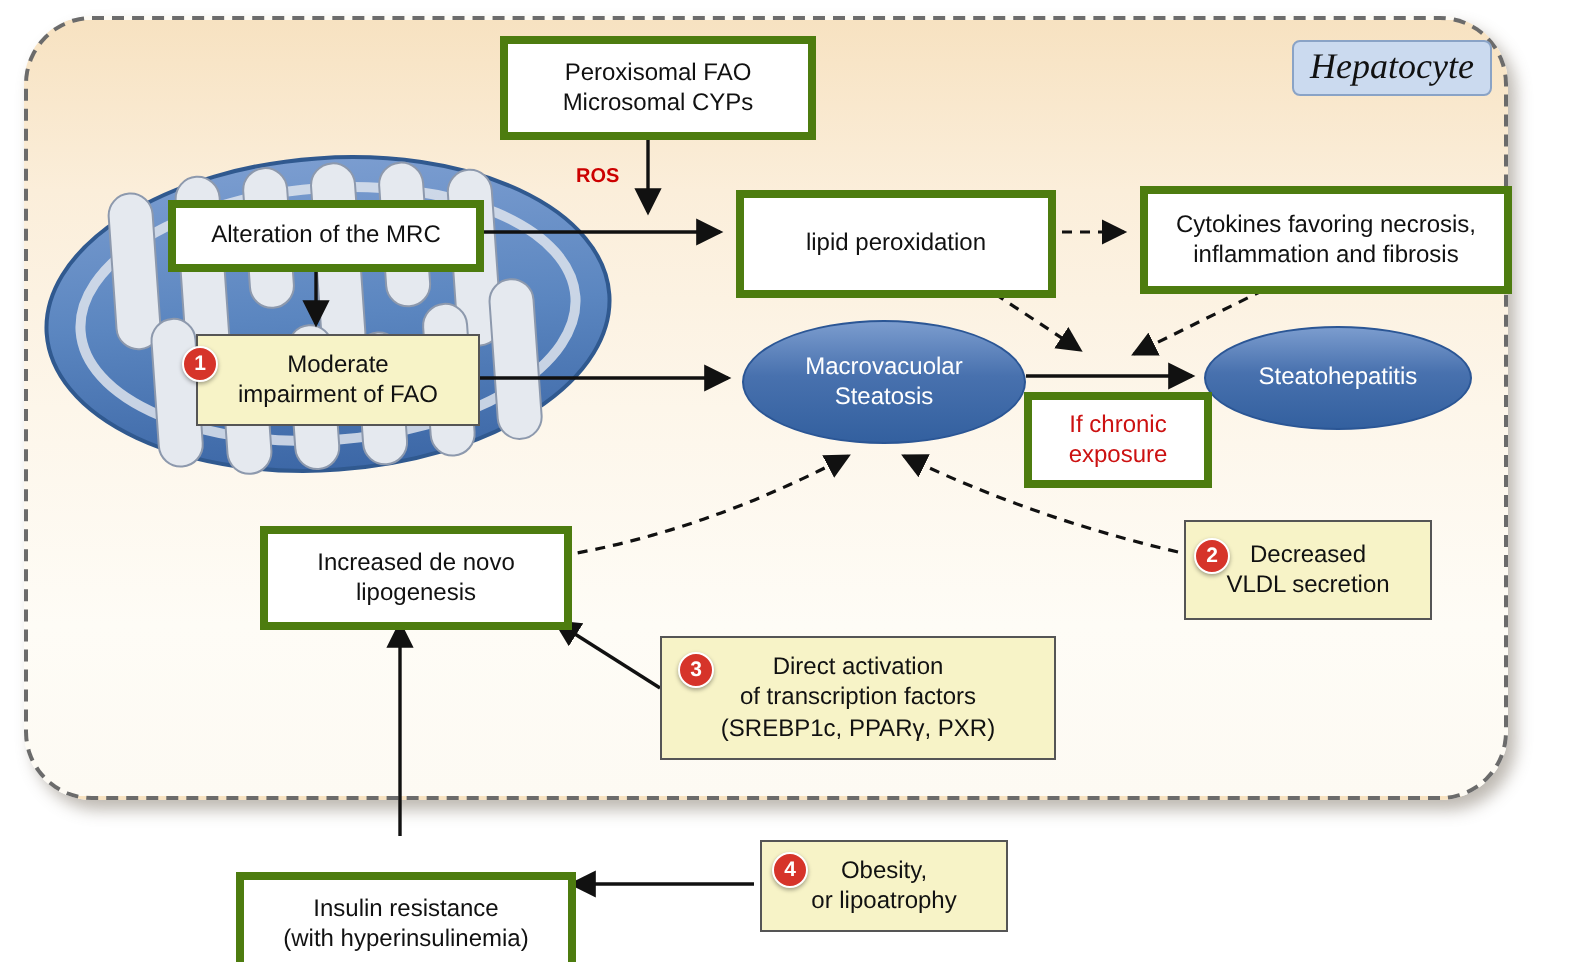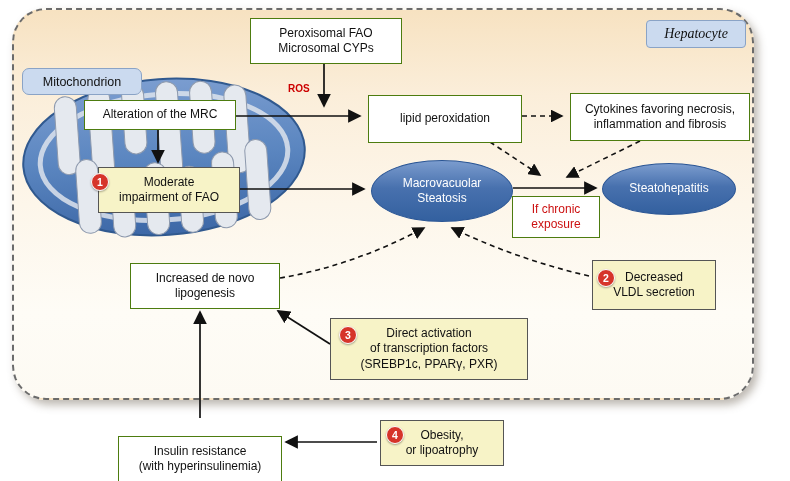--- a/index.html
+++ b/index.html
@@ -10,24 +10,24 @@
         border:2px dashed #6b6b6b;border-radius:34px;
         background:linear-gradient(180deg,#f7e2c1 0%,#fbeeda 22%,#fdf6ea 50%,#fefcf6 78%,#fdfaf3 100%);
         box-shadow:4px 5px 8px rgba(110,100,85,.45);z-index:0;}
 
   .layer{position:absolute;left:0;top:0;width:790px;height:481px;pointer-events:none;}
   #mito-layer{z-index:1;}
   #arrow-layer{z-index:2;}
 
   .node{position:absolute;z-index:3;display:flex;flex-direction:column;justify-content:center;
         align-items:center;text-align:center;font-size:12px;line-height:1.28;color:#111;}
-  .white-box{background:#ffffff;border:1px solid #4d7c0f;}
+  .white-box{background:#ffffff;border:4px solid #4d7c0f;}
   .yellow-box{background:#f7f3c7;border:1px solid #555;}
   .blue-label{background:#cbdaef;border:1px solid #8aa3c6;border-radius:7px;font-size:12.5px;}
-  .serif-italic{font-family:"Liberation Serif",serif;font-style:italic;font-size:14px;}
+  .serif-italic{font-family:"Liberation Serif",serif;font-style:italic;font-size:18px;}
   .ellipse{border-radius:50%;border:1px solid #2b5695;color:#fff;
            background:linear-gradient(180deg,#7b9cce 0%,#4871ae 45%,#33609f 100%);align-items:center;}
   .red-text{color:#cc1111;font-weight:bold;}
   .num-circle{position:absolute;width:16px;height:16px;border-radius:50%;background:#d6342a;
               color:#fff;font-weight:bold;font-size:10.5px;line-height:16px;text-align:center;
               border:1px solid #fff;box-shadow:0 1px 2px rgba(0,0,0,.35);}
   .ros{position:absolute;z-index:3;color:#cc0000;font-weight:bold;font-size:10px;}
 </style>
 </head>
 <body>
@@ -89,21 +89,20 @@
     </g>
   </svg>
 
   <div class="node white-box" style="left:250px;top:18px;width:150px;height:44px;">
     <div>Peroxisomal FAO</div>
     <div>Microsomal CYPs</div>
   </div>
 
   <div class="node blue-label serif-italic" style="left:646px;top:20px;width:98px;height:26px;border-radius:4px;">Hepatocyte</div>
 
-  <div class="node blue-label" style="left:22px;top:68px;width:118px;height:25px;">Mitochondrion</div>
 
   <div class="ros" style="left:288px;top:83px;">ROS</div>
 
   <div class="node white-box" style="left:84px;top:100px;width:150px;height:28px;">Alteration of the MRC</div>
 
   <div class="node yellow-box" style="left:98px;top:167px;width:140px;height:44px;">
     <span class="num-circle" style="left:-8px;top:5px;">1</span>
     <div>Moderate</div>
     <div>impairment of FAO</div>
   </div>

